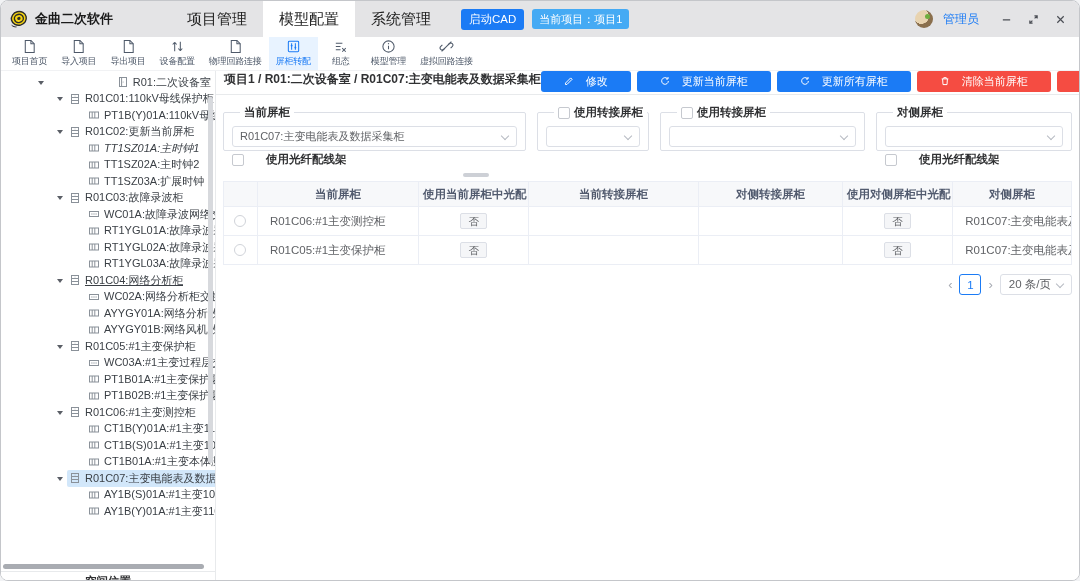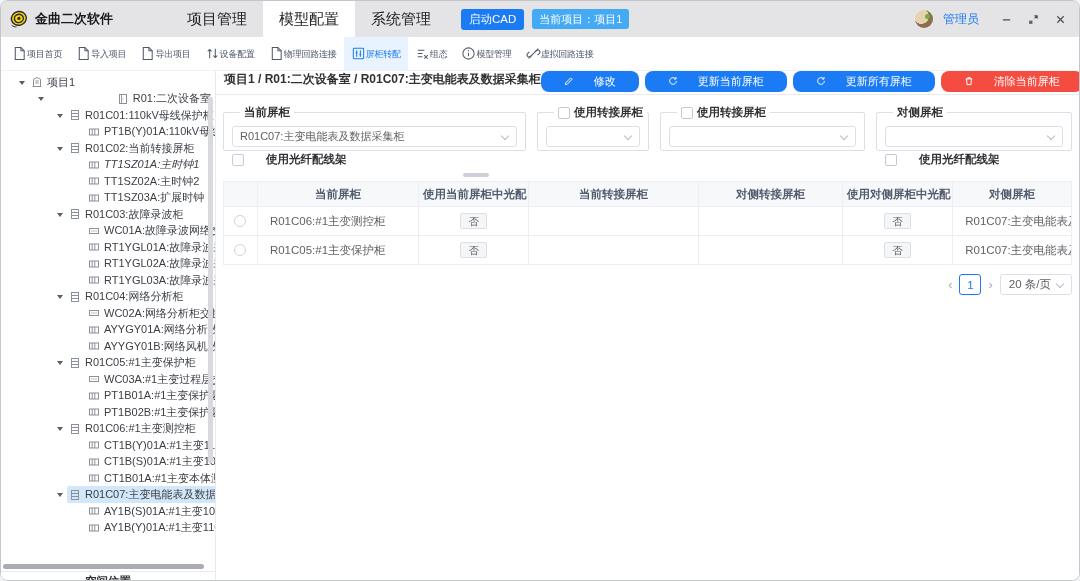--- a/index.html
+++ b/index.html
@@ -25,21 +25,21 @@
   .topbar-right{margin-left:auto;display:flex;align-items:center;gap:10px;padding-right:12px}
   .avatar{width:18px;height:18px;border-radius:50%;background:radial-gradient(circle at 35% 35%,#e8d3b0 0 45%,#8a6f4d 46% 100%);position:relative;overflow:hidden}
   .avatar::after{content:"";position:absolute;right:3px;top:4px;width:5px;height:5px;border-radius:50%;background:#6fae3f}
   .user-name{color:var(--accent);font-size:12px}
   .win-controls{display:flex;align-items:center;gap:13px;margin-left:10px;color:#4b4e55}
   .win-btn{width:14px;height:14px;display:flex;align-items:center;justify-content:center;cursor:pointer}
   .win-btn svg{width:11px;height:11px;stroke:#4b4e55;fill:none;stroke-width:1.3}
 
   
   .toolbar{height:34px;background:#fff;display:flex;align-items:stretch;padding-left:4px;border-bottom:1px solid #f1f2f4}
-  .titem{display:flex;flex-direction:row;align-items:center;justify-content:center;padding:2px 7px;min-width:46px;color:#4e5969;cursor:pointer}
+  .titem{display:flex;flex-direction:column;align-items:center;justify-content:center;padding:2px 7px;min-width:46px;color:#4e5969;cursor:pointer}
   .titem .ticon16{height:16px;display:flex;align-items:center}
   .titem svg{width:15px;height:15px;stroke:currentColor;fill:none;stroke-width:1.1}
   .titem .tlabel10{font-size:9px;margin-top:1px;white-space:nowrap;letter-spacing:-.2px}
   .titem.active{background:var(--accent-light);color:var(--accent)}
 
   
   .bodyrow{display:flex;height:519px}
   .sidebar{width:215px;border-right:1px solid var(--border);position:relative;background:#fff;flex:none}
   .search-row{display:flex;padding:3px 3px 3px 4px;gap:0}
   .search-input{flex:1;height:20px;border:1px solid #dcdfe6;border-right:none;border-radius:2px 0 0 2px;font-size:11px;padding:0 5px;outline:none;color:#333}
@@ -56,21 +56,21 @@
   .tlabel{overflow:hidden}
   .vthumb{position:absolute;top:26px;right:2px;width:5px;height:366px;background:#d7d9dd;border-radius:3px}
   .hthumb{position:absolute;bottom:21px;left:2px;width:201px;height:5px;background:#a9acb2;border-radius:3px}
   .sidebar-footer{position:absolute;bottom:0;left:0;width:100%;height:19px;border-top:1px solid var(--border);background:#fff;display:flex;align-items:center;justify-content:center;font-size:11.5px;font-weight:bold;color:var(--tdark)}
 
   
   .main{flex:1;display:flex;flex-direction:column;background:#fff;min-width:0}
   .crumb-row{height:24px;border-bottom:1px solid var(--border);display:flex;align-items:flex-start;padding:0 6px 0 8px}
   .breadcrumb{font-size:12px;font-weight:bold;color:var(--tdark);white-space:nowrap}
   .actions{margin-left:auto;display:flex;gap:6px}
-  .abtn{display:flex;align-items:center;gap:20px;border:none;border-radius:8px;color:#fff;font-size:11px;padding:3px 23px;cursor:pointer;white-space:nowrap}
+  .abtn{display:flex;align-items:center;gap:12px;border:none;border-radius:3px;color:#fff;font-size:11px;padding:3px 23px;cursor:pointer;white-space:nowrap}
   .abtn[data-variant="primary"]{background:var(--accent)}
   .abtn[data-variant="danger"]{background:var(--danger)}
   .abtn svg{width:10px;height:10px;stroke:#fff;fill:none;stroke-width:1.2}
 
   .content{flex:1;padding:10px 7px 0 7px;position:relative}
   .fsrow{display:flex;gap:11px}
   .fs{border:1px solid #dcdfe6;border-radius:2px;min-inline-size:0;height:46px;padding:5px 8px 4px;position:relative;background:#fff}
   .fs:nth-of-type(1){flex:0 0 303px}
   .fs:nth-of-type(2){flex:0 0 112px}
   .fs:nth-of-type(3){flex:0 0 205px}
@@ -264,34 +264,20 @@
         </span>
         <span class="tlabel10">虚拟回路连接</span>
       </div>
     </div>
 
   <div class="bodyrow">
 
     <div class="sidebar">
       <div class="tree">
 
-          <div class="tnode" style="padding-left: 18px;">
-            <span class="caret"></span>
-            <span class="tcontent">
-              <span class="ticon">
-                <svg viewBox="0 0 12 12">
-                  <path d="M2.5 10.5V3.2L6 1.6l3.5 1.6v7.3"></path>
-                  <path d="M1.5 10.5h9"></path>
-                  <path d="M4.3 5h3.4M4.3 7h3.4"></path>
-                </svg>
-
-              </span>
-              <span class="tlabel">项目1</span>
-            </span>
-          </div>
 
           <div class="tnode" style="padding-left: 37px; justify-content: space-between;">
             <span class="caret"></span>
             <span class="tcontent">
               <span class="ticon">
 
                 <svg viewBox="0 0 12 12">
                   <rect x="2.5" y="1.5" width="7" height="9"></rect>
                   <path d="M4.6 1.5v9"></path>
                   <circle cx="6.1" cy="6" r=".5" fill="currentColor" stroke="none"></circle>
@@ -338,21 +324,21 @@
             <span class="tcontent">
               <span class="ticon">
 
                 <svg viewBox="0 0 12 12">
                   <rect x="2.5" y="1.5" width="7" height="9"></rect>
                   <path d="M2.5 4.5h7M2.5 7.5h7"></path>
                   <circle cx="6" cy="3" r=".45" fill="currentColor" stroke="none"></circle>
                 </svg>
 
               </span>
-              <span class="tlabel">R01C02:当前转接屏柜</span>
+              <span class="tlabel">R01C02:更新当前屏柜</span>
             </span>
           </div>
 
           <div class="tnode" style="padding-left: 75px; font-style: italic;">
             <span class="caret leaf"></span>
             <span class="tcontent">
               <span class="ticon">
 
                 <svg viewBox="0 0 12 12">
                   <rect x="1.5" y="3" width="9" height="6"></rect>
@@ -462,21 +448,21 @@
                 <svg viewBox="0 0 12 12">
                   <rect x="1.5" y="3" width="9" height="6"></rect>
                   <path d="M4.2 3v6M6.8 3v6"></path>
                 </svg>
 
               </span>
               <span class="tlabel">RT1YGL03A:故障录波采集单元3</span>
             </span>
           </div>
 
-          <div class="tnode" style="padding-left: 56px;">
+          <div class="tnode" style="padding-left: 56px; text-decoration: underline;">
             <span class="caret"></span>
             <span class="tcontent">
               <span class="ticon">
 
                 <svg viewBox="0 0 12 12">
                   <rect x="2.5" y="1.5" width="7" height="9"></rect>
                   <path d="M2.5 4.5h7M2.5 7.5h7"></path>
                   <circle cx="6" cy="3" r=".45" fill="currentColor" stroke="none"></circle>
                 </svg>
 

